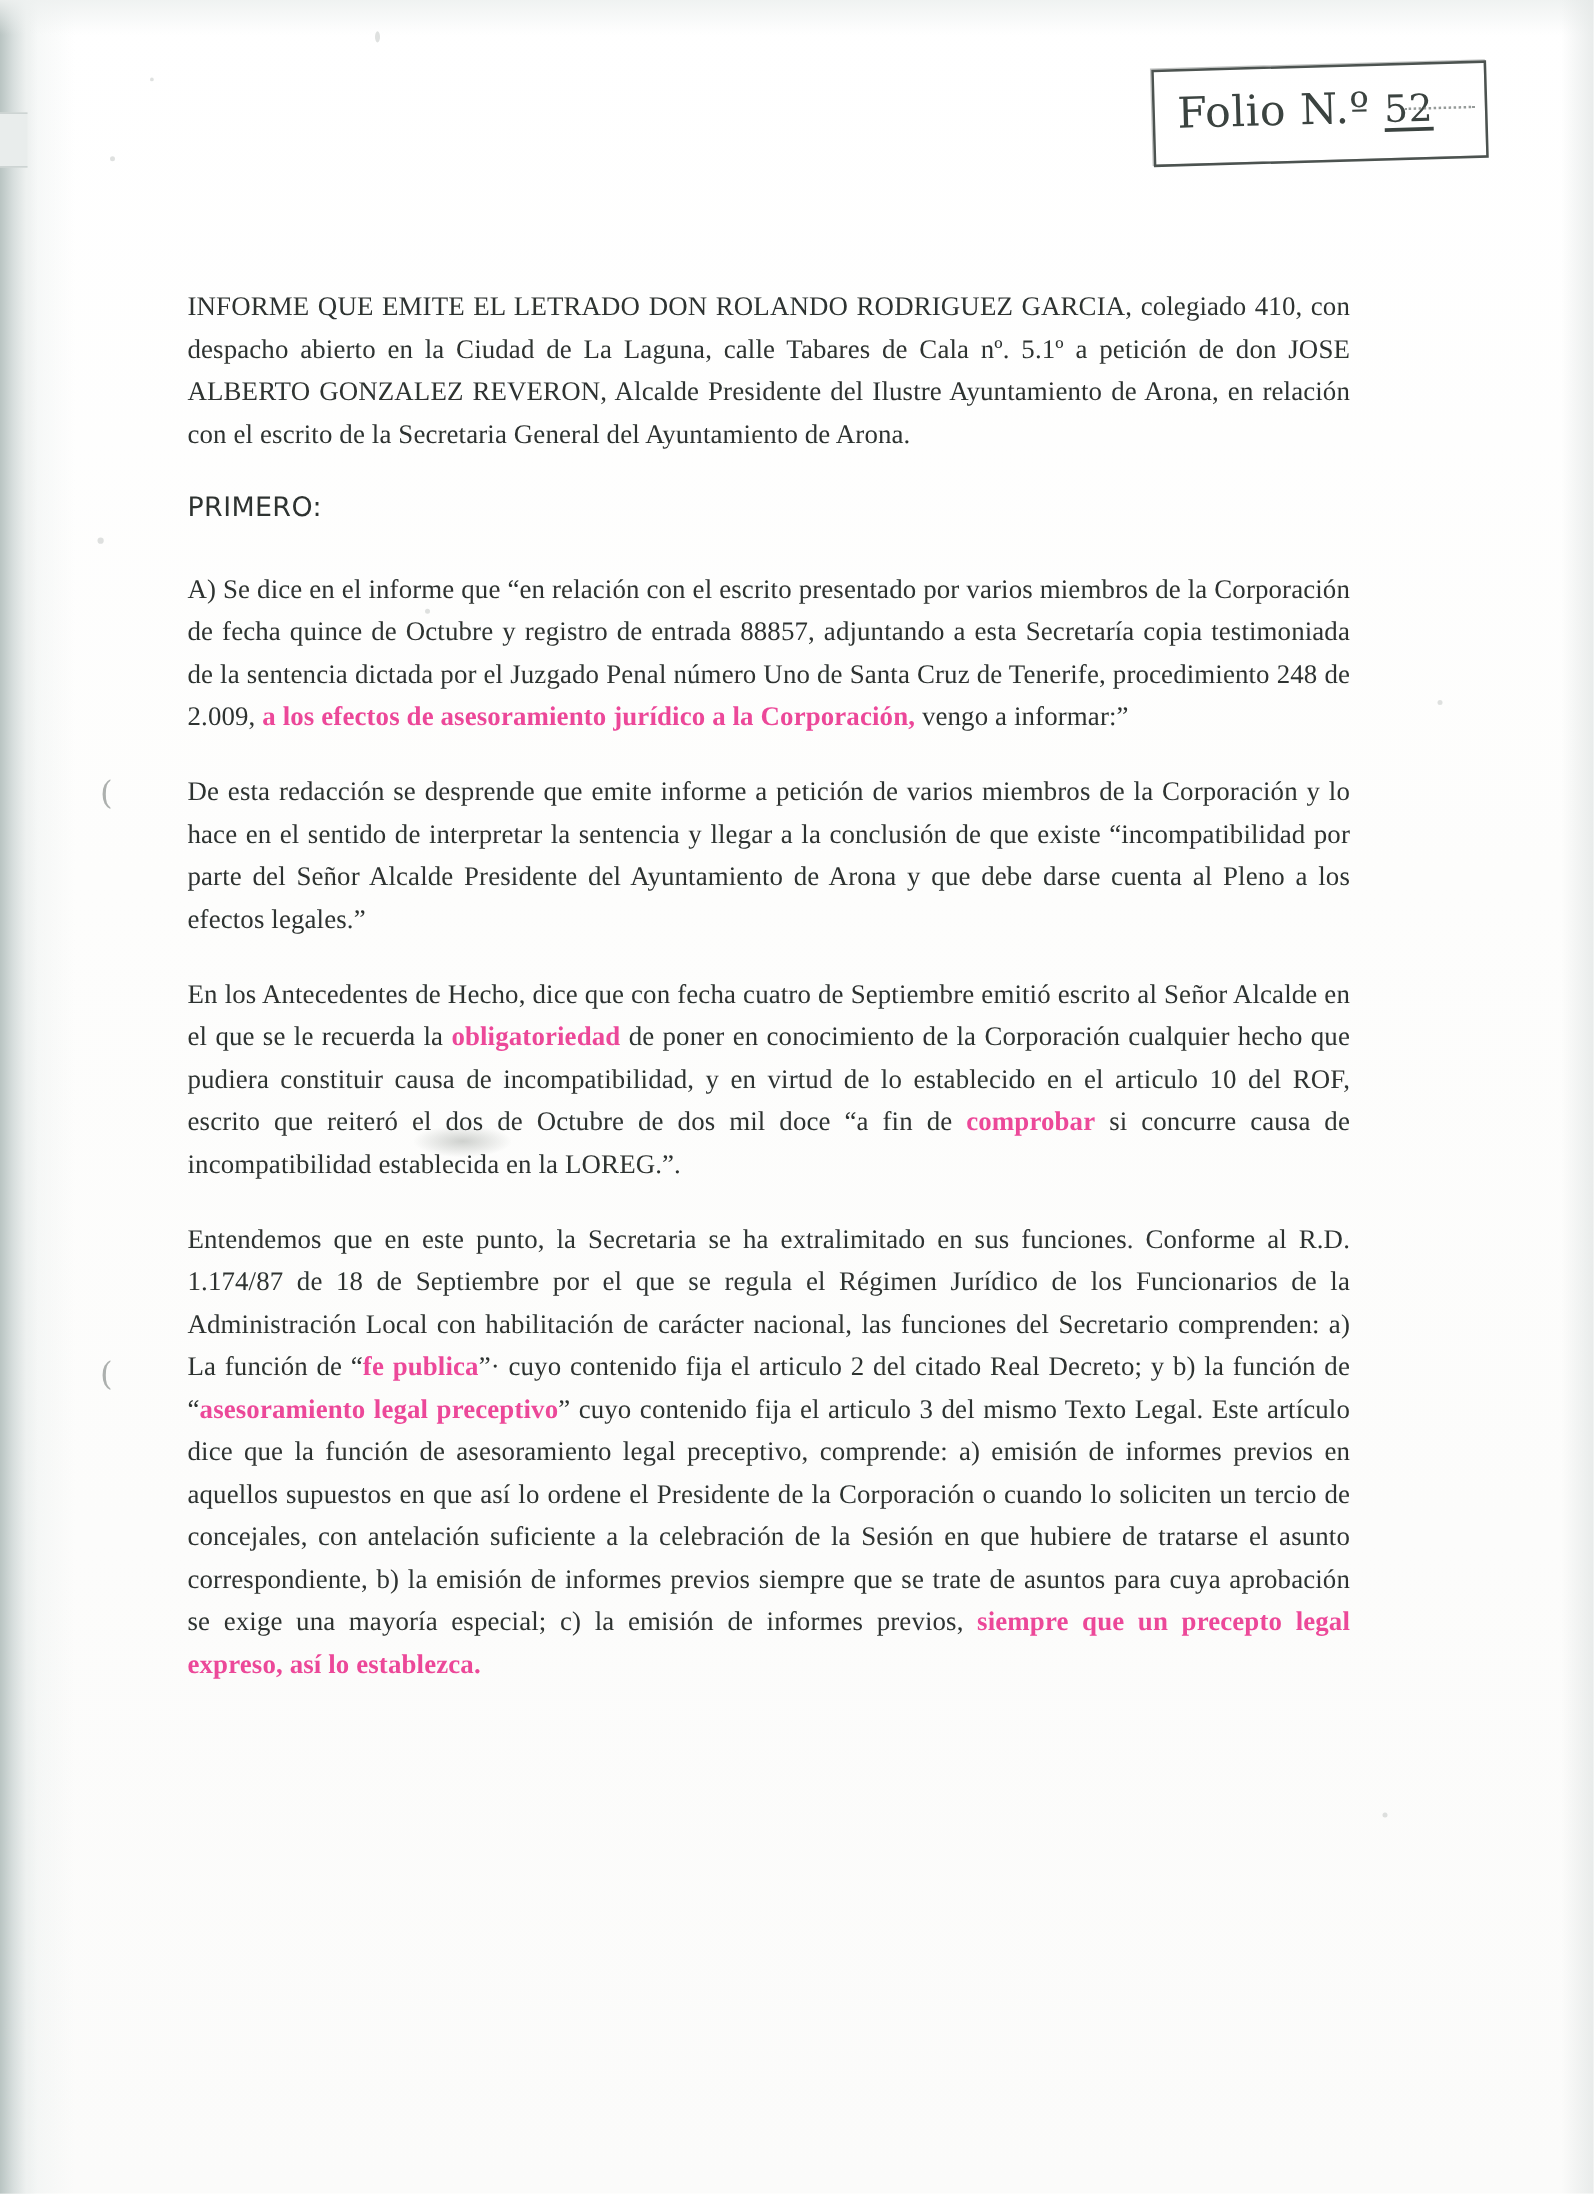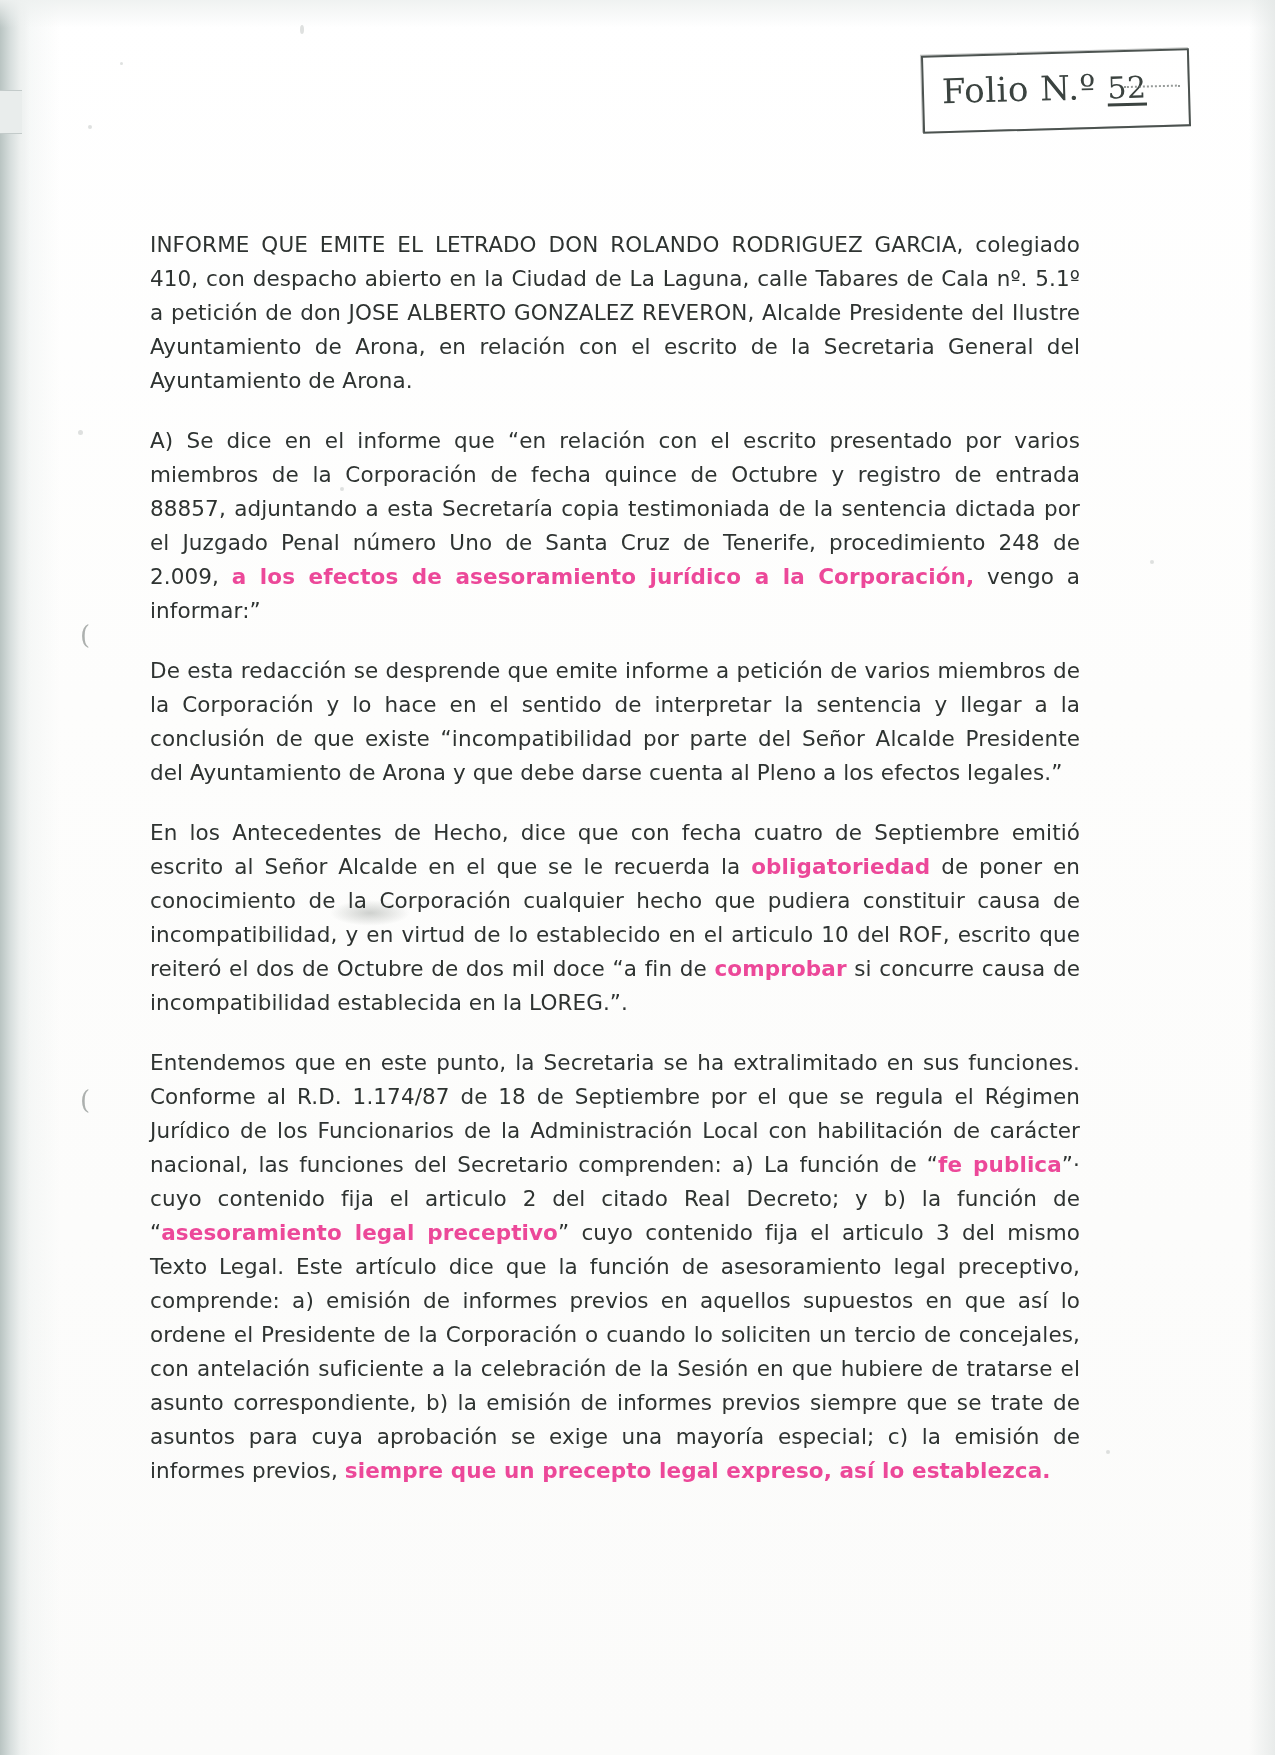--- a/index.html
+++ b/index.html
@@ -122,20 +122,21 @@
     width: 930px;
   }
   p.para {
     margin: 0 0 26px 0;
     font-size: 21.5px;
     line-height: 34px;
     text-align: justify;
     text-justify: inter-word;
     color: #2e3331;
     letter-spacing: .1px;
+    font-family: Liberation Serif, serif;
   }
   .section-label {
     margin: 0 0 30px 0;
     font-size: 21.5px;
     line-height: 34px;
     color: #2e3331;
     letter-spacing: .3px;
   }
   .gap-lg { margin-bottom: 44px; }
   b { font-weight: 700; color: #ec4899; }
@@ -165,19 +166,20 @@
     <span>Folio N.º</span>
     <span class="folio-number">52</span>
   </span>
   <span class="folio-dots"></span>
 </div>
 
 <div class="doc">
 
   <p class="para gap-lg">INFORME QUE EMITE EL LETRADO DON ROLANDO RODRIGUEZ GARCIA, colegiado 410, con despacho abierto en la Ciudad de La Laguna, calle Tabares de Cala nº. 5.1º a petición de don JOSE ALBERTO GONZALEZ REVERON, Alcalde Presidente del Ilustre Ayuntamiento de Arona, en relación con el escrito de la Secretaria General del Ayuntamiento de Arona.</p>
 
+  <p class="section-label">PRIMERO:</p>
 
   <p class="para" id="p-a"><span>A) Se dice en el informe que “en relación con el escrito presentado por varios miembros de la Corporación de fecha quince de Octubre y registro de entrada 88857, adjuntando a esta Secretaría copia testimoniada de la sentencia dictada por el Juzgado Penal número Uno de Santa Cruz de Tenerife, procedimiento 248 de 2.009, </span><b>a los efectos de asesoramiento jurídico a la Corporación,</b><span> vengo a informar:”</span></p>
   <p class="para" id="p-b"><span>De esta redacción se desprende que emite informe a petición de varios miembros de la Corporación y lo hace en el sentido de interpretar la sentencia y llegar a la conclusión de que existe “incompatibilidad por parte del Señor Alcalde Presidente del Ayuntamiento de Arona y que debe darse cuenta al Pleno a los efectos legales.”</span></p>
   <p class="para" id="p-c"><span>En los Antecedentes de Hecho, dice que con fecha cuatro de Septiembre emitió escrito al Señor Alcalde en el que se le recuerda la </span><b>obligatoriedad</b><span> de poner en conocimiento de la Corporación cualquier hecho que pudiera constituir causa de incompatibilidad, y en virtud de lo establecido en el articulo 10 del ROF, escrito que reiteró el dos de Octubre de dos mil doce “a fin de </span><b>comprobar</b><span> si concurre causa de incompatibilidad establecida en la LOREG.”.</span></p>
   <p class="para" id="p-d"><span> Entendemos que en este punto, la Secretaria se ha extralimitado en sus funciones. Conforme al R.D. 1.174/87 de 18 de Septiembre por el que se regula el Régimen Jurídico de los Funcionarios de la Administración Local con habilitación de carácter nacional,  las funciones del Secretario comprenden: a) La función de “</span><b>fe publica</b><span>”· cuyo contenido fija el articulo 2 del citado Real Decreto; y b) la función de “</span><b>asesoramiento legal preceptivo</b><span>” cuyo contenido fija el articulo 3 del mismo Texto Legal. Este artículo dice que la función de asesoramiento legal preceptivo, comprende: a) emisión de informes previos en aquellos supuestos en que así lo ordene el Presidente de la Corporación o cuando lo soliciten un tercio de concejales, con antelación suficiente a la celebración de la Sesión en que hubiere de tratarse el asunto correspondiente, b) la emisión de informes previos siempre que se trate de asuntos para cuya aprobación se exige una mayoría especial; c) la emisión de informes previos, </span><b>siempre que un precepto legal expreso, así lo establezca.</b></p>
 
 </div>
 
 </body></html>

